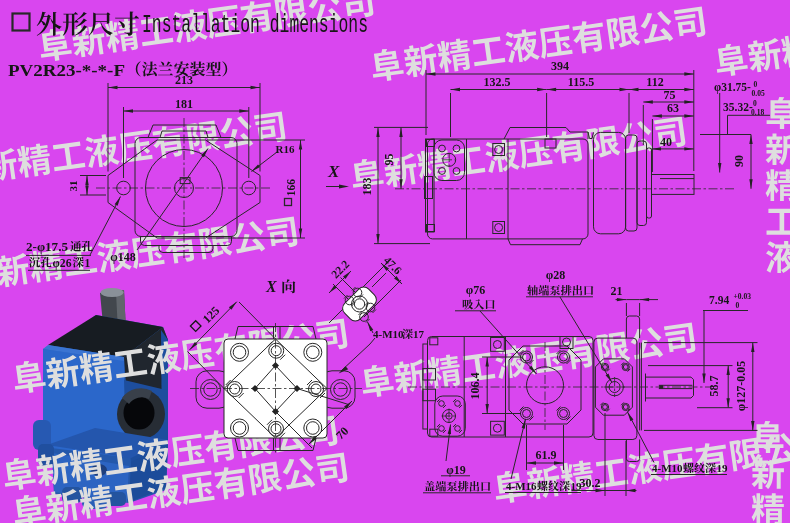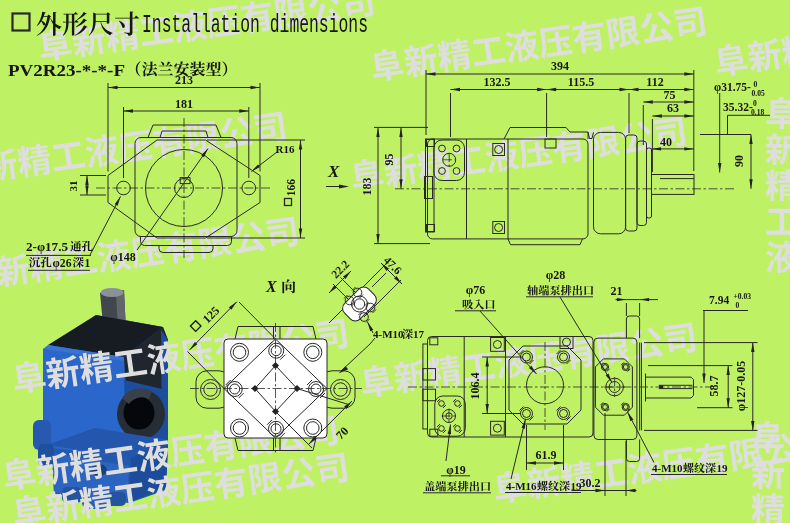--- a/index.html
+++ b/index.html
@@ -1,14 +1,14 @@
 <!DOCTYPE html>
 <html><head><meta charset="utf-8"><style>
 html,body{margin:0;padding:0;background:#fff;}
-#c{position:relative;width:790px;height:523px;overflow:hidden;background:#bef264;}
+#c{position:relative;width:790px;height:523px;overflow:hidden;background:#d946ef;}
 
 </style></head><body>
 <div id="c">
 <svg width="790" height="523" viewBox="0 0 790 523">
 <defs>
 <marker id="me" orient="auto" markerUnits="userSpaceOnUse" markerWidth="11" markerHeight="7" viewBox="-10 -3.5 11 7" refX="0" refY="0">
           <path d="M0,0 L-9.5,-1.7 L-9.5,1.7 Z" fill="#222"></path>
         </marker>
 <marker id="ms" orient="auto" markerUnits="userSpaceOnUse" markerWidth="11" markerHeight="7" viewBox="-1 -3.5 11 7" refX="0" refY="0">
           <path d="M0,0 L9.5,-1.7 L9.5,1.7 Z" fill="#222"></path>

